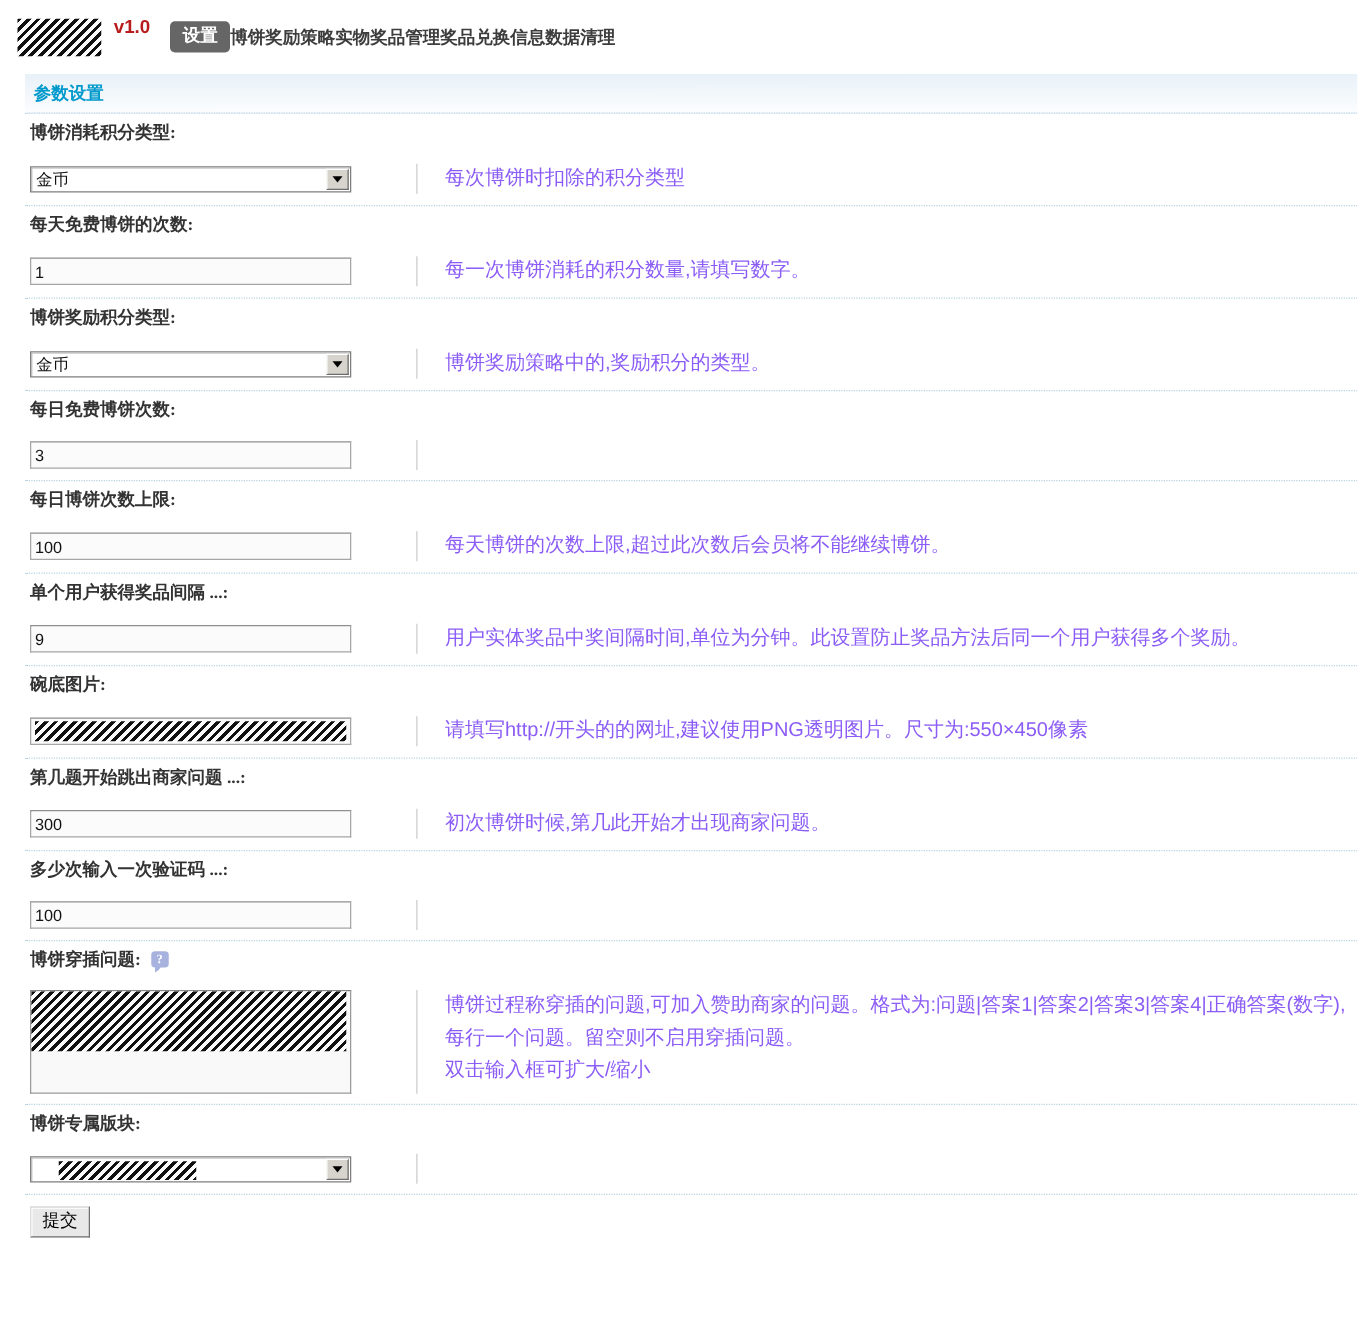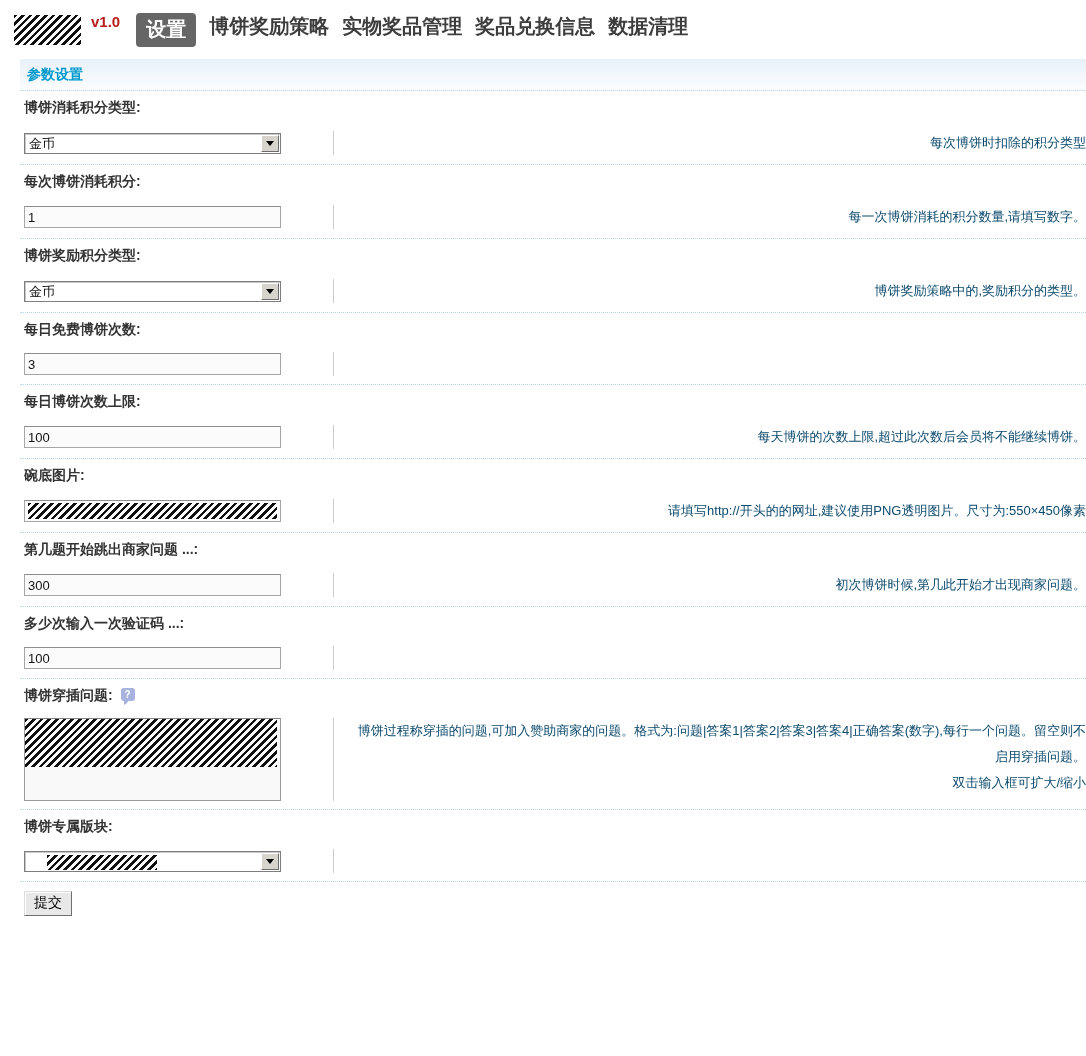--- a/index.html
+++ b/index.html
@@ -6,38 +6,38 @@
   html,body { background:#fff; }
   body {
     width:1086px; height:1056px; overflow:hidden; position:relative;
     font-family:"Liberation Sans","DejaVu Sans",sans-serif; color:#333;
   }
   
   .hdr { display:flex; align-items:center; padding:9px 0 0 14px; height:41px; }
   .logo { width:67px; height:30px; flex:0 0 auto; }
   .hatch { background:repeating-linear-gradient(135deg,#101010 0 2.6px,#fafafa 2.6px 5.4px); }
   .ver { color:#b91c1c; font-weight:bold; font-size:15px; margin:0 16px 16px 10px; }
-  .nav { display:flex; gap:13px; font-size:20px; font-weight:bold; color:#3d3d3d; }
+  .nav { display:flex; align-items:center; font-size:14px; font-weight:bold; color:#3d3d3d; }
   .tab { cursor:pointer; white-space:nowrap; }
   .tab.active { background:#666; color:#fff; padding:3px 10px 4px; border-radius:4px; }
   
   .secbar {
     margin:9px 0 0 20px; height:31px; line-height:31px; padding-left:7px;
     background:linear-gradient(#e8f1f8,#fcfdfe);
     border-bottom:1px dotted #c4d8e6;
     color:#0099cc; font-size:14px; font-weight:bold;
   }
   
   .formwrap { margin-left:20px; }
   .frow { padding:7px 0 8px 4px; border-bottom:1px dotted #b9d4e4; }
-  .flabel { line-height:18px; font-size:14px; font-weight:bold; color:#333; margin-bottom:14px; }
+  .flabel { line-height:18px; font-size:14px; font-weight:bold; color:#333; margin-bottom:14px;font-family:Liberation Serif, serif; }
   .fbody { display:flex; align-items:center;gap:14px; }
   .fbody.top { align-items:flex-start; }
   .fleft { width:309px; flex:0 0 auto; border-right:1px solid #ccc; min-height:24px; display:flex; align-items:center; }
-  .fdesc { flex:1; padding-left:8px; color:#0c4a6e; font-size:13px; line-height:26px;text-align:right; }
+  .fdesc { flex:1; padding-left:8px; color:#8b5cf6; font-size:16px; line-height:26px; }
   
   .txt {
     width:249px; height:18px; border:1px solid #a6a6a6; border-top-color:#8f8f8f;
     background:#fbfbfb; padding:1px 3px; font-family:"Liberation Sans","DejaVu Sans",sans-serif;
     font-size:13px; color:#111;
   }
   .inputbox {
     width:249px; height:18px; border:1px solid #a6a6a6; border-top-color:#8f8f8f;
     background:#fbfbfb; padding:1px 3px; display:flex; align-items:center;
   }
@@ -111,21 +111,21 @@
                 <span class="sel-arrow"></span>
               </span>
             </div>
           </div>
           <div class="fdesc">
             <div>每次博饼时扣除的积分类型</div>
           </div>
         </div>
       </div>
       <div class="frow">
-        <div class="flabel"><span>每次博饼消耗积分:</span></div>
+        <div class="flabel"><span>每天免费博饼的次数:</span></div>
         <div class="fbody">
           <div class="fleft">
             <input class="txt" type="text" value="1" style="">
           </div>
           <div class="fdesc">
             <div>每一次博饼消耗的积分数量,请填写数字。</div>
           </div>
         </div>
       </div>
       <div class="frow">
@@ -157,20 +157,31 @@
         <div class="fbody">
           <div class="fleft">
             <input class="txt" type="text" value="100" style="">
           </div>
           <div class="fdesc">
             <div>每天博饼的次数上限,超过此次数后会员将不能继续博饼。</div>
           </div>
         </div>
       </div>
       <div class="frow">
+        <div class="flabel"><span>单个用户获得奖品间隔 ...:</span></div>
+        <div class="fbody">
+          <div class="fleft">
+            <input class="txt" type="text" value="9" style="">
+          </div>
+          <div class="fdesc">
+            <div>用户实体奖品中奖间隔时间,单位为分钟。此设置防止奖品方法后同一个用户获得多个奖励。</div>
+          </div>
+        </div>
+      </div>
+      <div class="frow">
         <div class="flabel"><span>碗底图片:</span></div>
         <div class="fbody">
           <div class="fleft">
             <div class="inputbox">
               <div class="hatchfill hatch"></div>
             </div>
           </div>
           <div class="fdesc">
             <div>请填写http://开头的的网址,建议使用PNG透明图片。尺寸为:550×450像素</div>
           </div>

